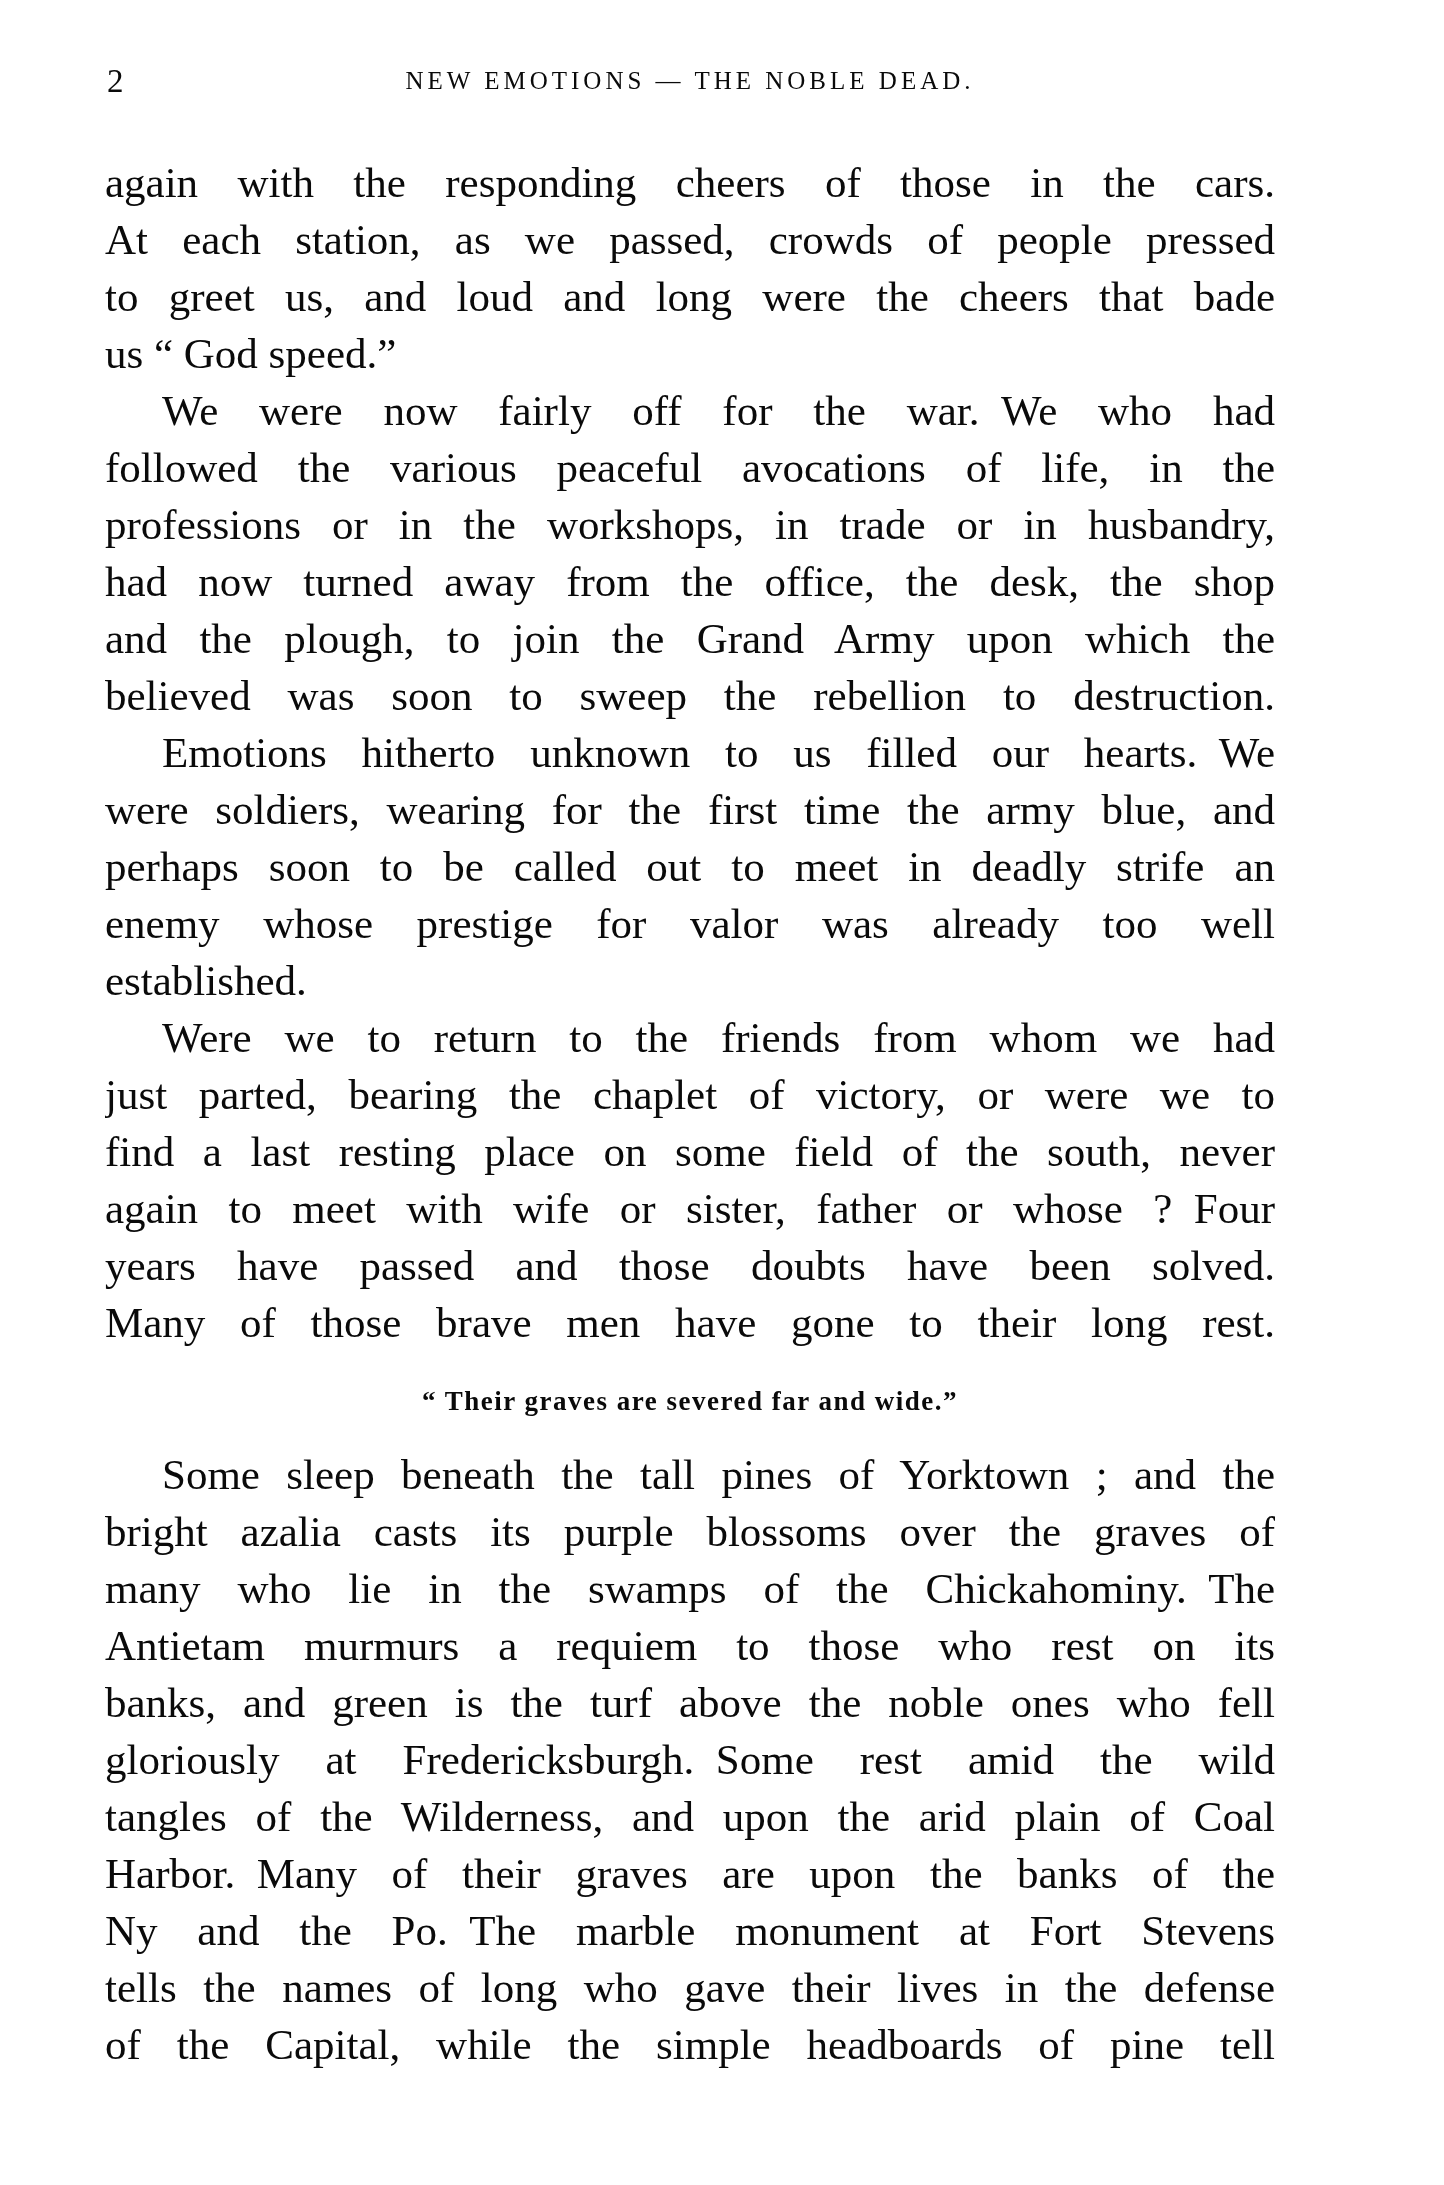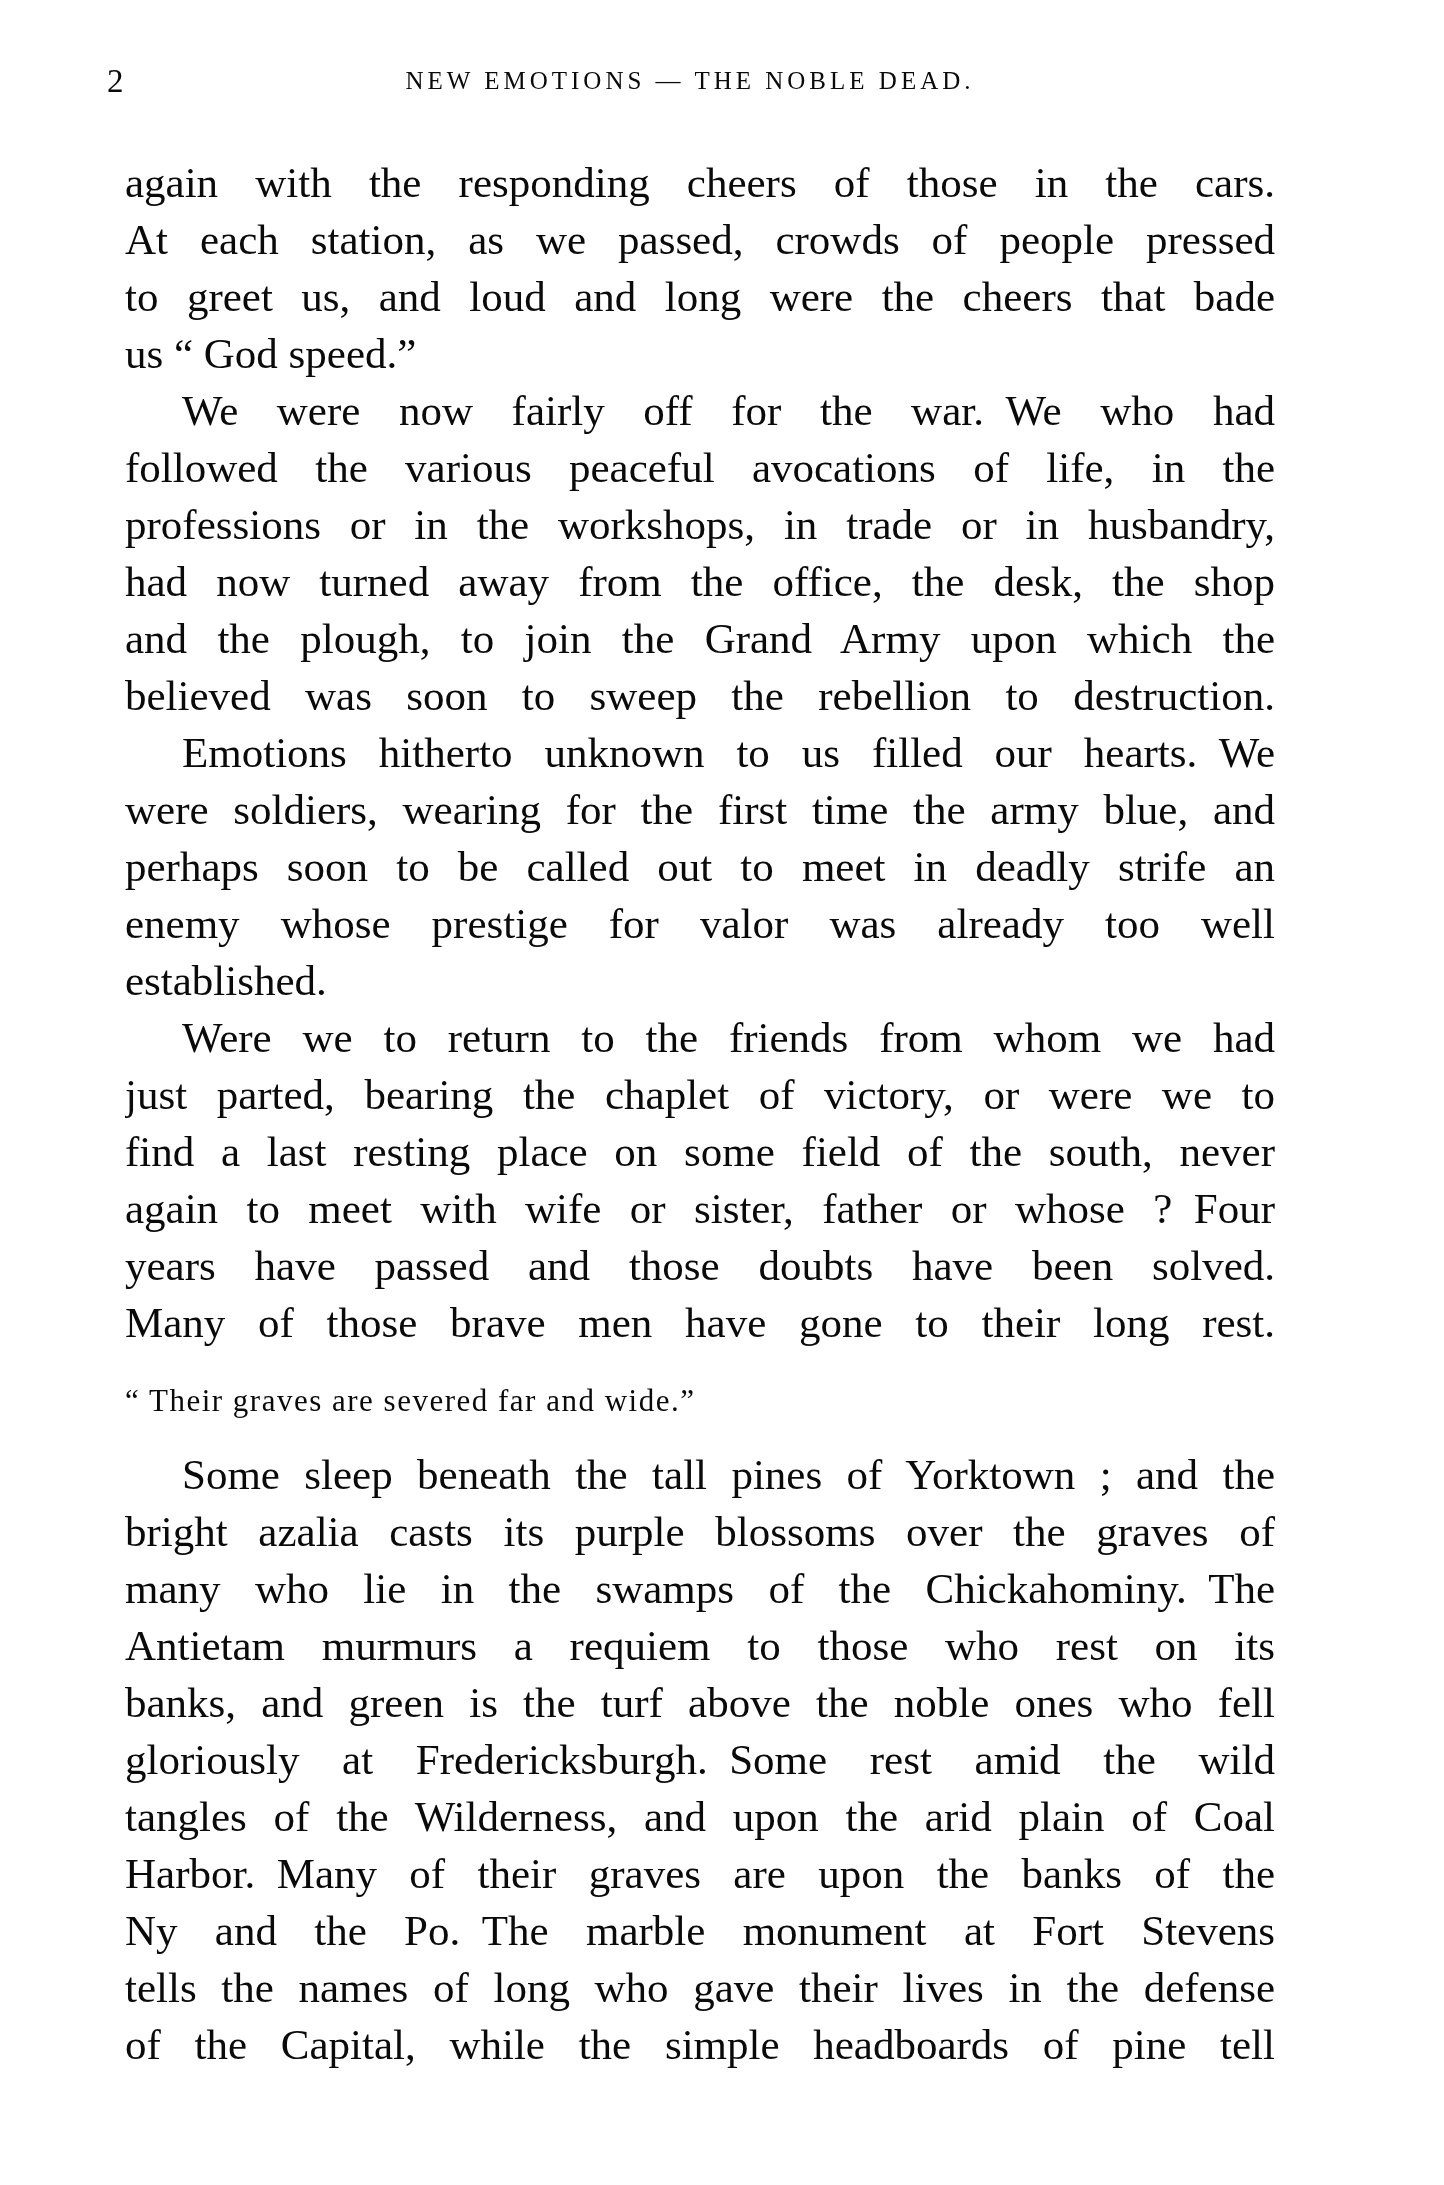--- a/index.html
+++ b/index.html
@@ -20,34 +20,35 @@
   .page-num {
     position:absolute; left:2px; top:0;
     font-size:33px; line-height:38px;
   }
   .running-title {
     text-align:center;
     font-size:25px; line-height:38px;
     letter-spacing:4px;
     white-space:nowrap;
   }
-  .page-body { margin-top:52px;margin-left:20px; }
+  .page-body { margin-top:52px; }
   .paragraph { margin:0; }
   .line {
     height:57px; line-height:57px;
     font-size:43px;
     overflow:hidden;
   }
   .line.justify { text-align:justify; text-align-last:justify; }
   .line.indent { text-indent:57px; }
   .quote {
-    font-size:31px; line-height:40px;
+    font-size:27px; line-height:40px;
     letter-spacing:1.5px;
-    text-align:left;
+    text-align:center;
     margin:30px 0 25px 0;
+    font-weight:bold;
   }
 </style>
 </head>
 <body>
 
 <div class="page">
   <div class="content">
     <div class="pg-header">
       <div class="page-num">2</div>
       <div class="running-title">NEW EMOTIONS — THE NOBLE DEAD.</div>

